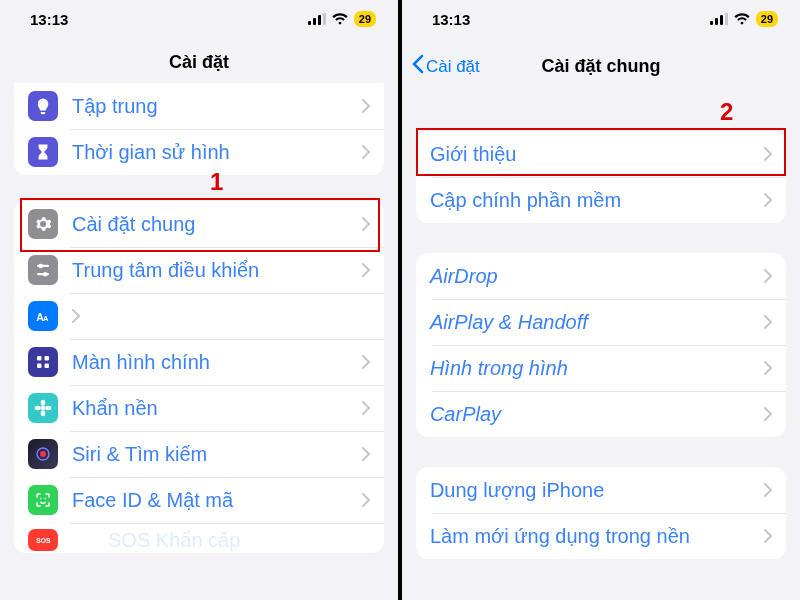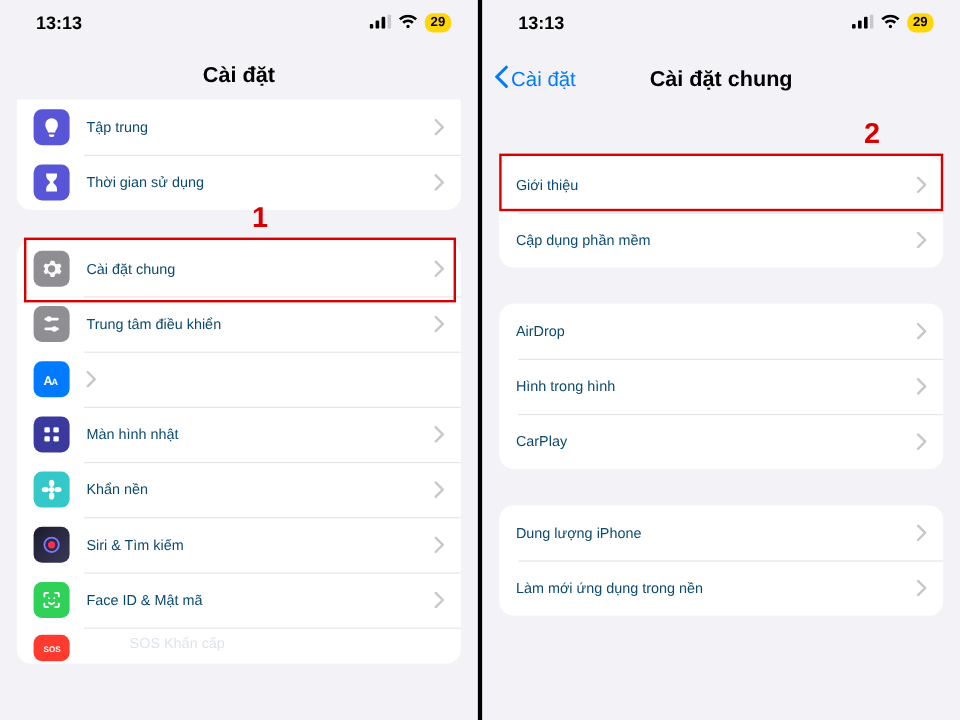--- a/index.html
+++ b/index.html
@@ -18,21 +18,21 @@
   .hdr2 .back { position:absolute; left:10px; top:16px; color:#007aff; font-size:17px; display:flex; align-items:center; gap:2px;}
   .hdr2 .title { font-weight:700; font-size:18px;}
   
   .group { background:#fff; border-radius:12px; margin:0 14px 26px 14px; overflow:hidden;}
   .group.tight { margin-bottom:22px; }
   .row { display:flex; align-items:center; height:46px; padding:0 14px 0 14px; position:relative; cursor:pointer;}
   .row + .row::before { content:""; position:absolute; left:56px; right:0; top:0; height:1px; background:#e5e5ea;}
   .row.noicon + .row.noicon::before { left:16px; }
   .icon { width:30px; height:30px; border-radius:7px; margin-right:14px; display:flex; align-items:center; justify-content:center; flex-shrink:0; color:#fff;}
   .icon svg { width:18px; height:18px; }
-  .label { flex:1; font-size:12px; color:#0c4a6e;}
+  .label { flex:1; font-size:20px; color:#3b82f6;}
   .chev { color:#c7c7cc; flex-shrink:0;}
   .chev svg{ width:8px; height:14px; display:block;}
   .phone.left .hdr { padding-top:14px; padding-bottom:10px;}
   .phone.left .group-first { border-radius:0 0 12px 12px; margin-top:0;}
   
   .redbox { position:absolute; border:2px solid #d60000; pointer-events:none;}
   .callout { position:absolute; color:#d60000; font-weight:700; font-size:24px; font-family:Arial, sans-serif;}
   
   .ic-focus{background:#5856d6;} .ic-screentime{background:#5856d6;}
   .ic-general{background:#8e8e93;} .ic-control{background:#8e8e93;}
@@ -79,21 +79,21 @@
               <path d="M1 1l6 6-6 6" stroke="#c7c7cc" stroke-width="2" fill="none" stroke-linecap="round"></path>
             </svg>
           </span>
       </div>
       <div class="row">
         <span class="icon ic-screentime">
             <svg viewBox="0 0 24 24" fill="#fff">
               <path d="M6 2h12v3c0 3-3 5-4 6v2c1 1 4 3 4 6v3H6v-3c0-3 3-5 4-6v-2c-1-1-4-3-4-6V2z"></path>
             </svg>
           </span>
-        <span class="label">Thời gian sử dụng</span>
+        <span class="label">Thời gian sử hình</span>
         <span class="chev">
             <svg viewBox="0 0 8 14">
               <path d="M1 1l6 6-6 6" stroke="#c7c7cc" stroke-width="2" fill="none" stroke-linecap="round"></path>
             </svg>
           </span>
       </div>
     </div>
 
     <div class="group" style="margin-bottom:0;">
       <div class="row">
@@ -140,21 +140,21 @@
       </div>
       <div class="row">
         <span class="icon ic-home">
             <svg viewBox="0 0 24 24" fill="#fff">
               <rect x="4" y="4" width="6" height="6" rx="1.5"></rect>
               <rect x="14" y="4" width="6" height="6" rx="1.5"></rect>
               <rect x="4" y="14" width="6" height="6" rx="1.5"></rect>
               <rect x="14" y="14" width="6" height="6" rx="1.5"></rect>
             </svg>
           </span>
-        <span class="label">Màn hình nhật</span>
+        <span class="label">Màn hình chính</span>
         <span class="chev">
             <svg viewBox="0 0 8 14">
               <path d="M1 1l6 6-6 6" stroke="#c7c7cc" stroke-width="2" fill="none" stroke-linecap="round"></path>
             </svg>
           </span>
       </div>
       <div class="row">
         <span class="icon ic-wall">
             <svg viewBox="0 0 24 24" fill="#fff">
               <circle cx="12" cy="12" r="3"></circle>
@@ -249,32 +249,40 @@
     <div class="group tight" style="margin-top:34px;">
       <div class="row noicon">
         <span class="label">Giới thiệu</span>
         <span class="chev">
             <svg viewBox="0 0 8 14">
               <path d="M1 1l6 6-6 6" stroke="#c7c7cc" stroke-width="2" fill="none" stroke-linecap="round"></path>
             </svg>
           </span>
       </div>
       <div class="row noicon">
-        <span class="label">Cập dụng phần mềm</span>
-        <span class="chev">
-            <svg viewBox="0 0 8 14">
-              <path d="M1 1l6 6-6 6" stroke="#c7c7cc" stroke-width="2" fill="none" stroke-linecap="round"></path>
-            </svg>
-          </span>
-      </div>
-    </div>
-
-    <div class="group tight" style="margin-top:30px;">
+        <span class="label">Cập chính phần mềm</span>
+        <span class="chev">
+            <svg viewBox="0 0 8 14">
+              <path d="M1 1l6 6-6 6" stroke="#c7c7cc" stroke-width="2" fill="none" stroke-linecap="round"></path>
+            </svg>
+          </span>
+      </div>
+    </div>
+
+    <div class="group tight" style="margin-top:30px;font-style:italic;">
       <div class="row noicon">
         <span class="label">AirDrop</span>
+        <span class="chev">
+            <svg viewBox="0 0 8 14">
+              <path d="M1 1l6 6-6 6" stroke="#c7c7cc" stroke-width="2" fill="none" stroke-linecap="round"></path>
+            </svg>
+          </span>
+      </div>
+      <div class="row noicon">
+        <span class="label">AirPlay &amp; Handoff</span>
         <span class="chev">
             <svg viewBox="0 0 8 14">
               <path d="M1 1l6 6-6 6" stroke="#c7c7cc" stroke-width="2" fill="none" stroke-linecap="round"></path>
             </svg>
           </span>
       </div>
       <div class="row noicon">
         <span class="label">Hình trong hình</span>
         <span class="chev">
             <svg viewBox="0 0 8 14">

